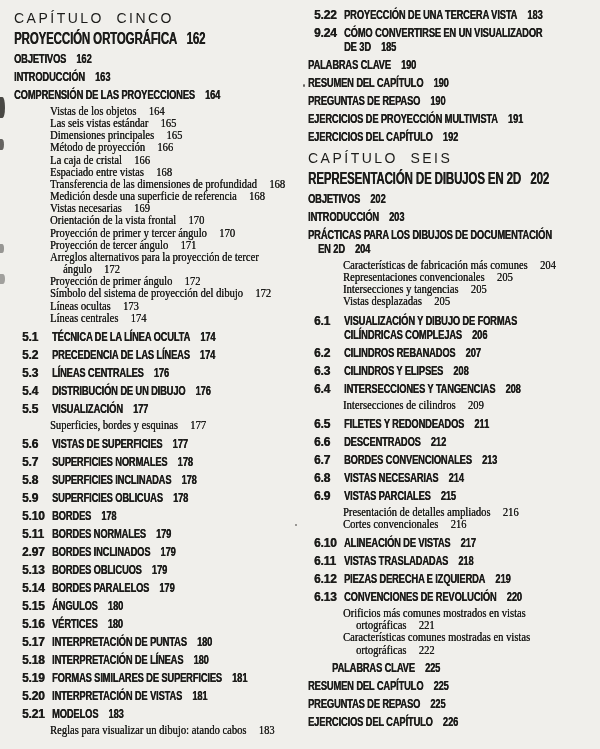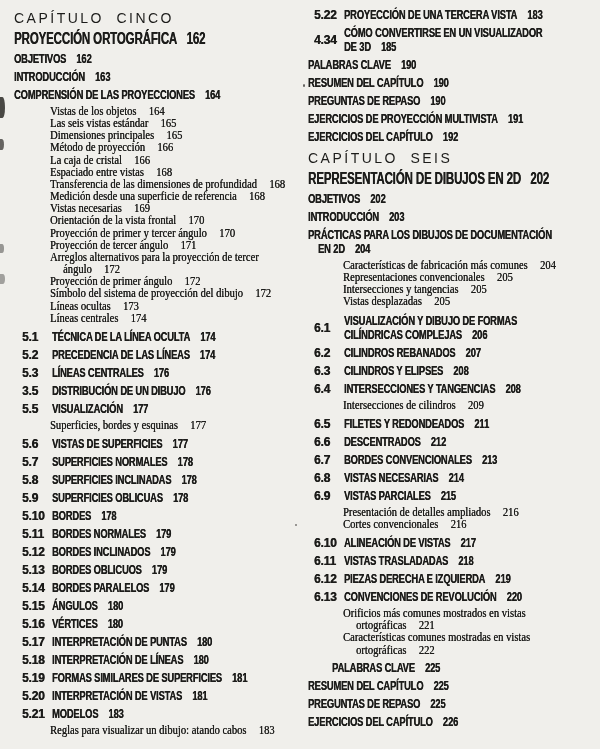--- a/index.html
+++ b/index.html
@@ -21,21 +21,21 @@
 
   .row { line-height:14px; white-space:nowrap; }
   .line { display:inline-block; white-space:nowrap; transform-origin:0 50%; vertical-align:top; line-height:inherit; }
 
   .bline { font-weight:700; font-size:12px; letter-spacing:-0.2px; transform:scaleX(0.78);
            text-shadow:0.3px 0 0 currentColor; }
   .heading .l2 { padding-left:10px; }
 
   .section { display:flex; }
   .left  .section { padding-left:8px;justify-content:flex-end; }
-  .right .section { padding-left:6px;align-items:center; }
+  .right .section { padding-left:6px; }
   .num { flex:none; width:30px; font-weight:700; font-size:12px; line-height:14px;
          letter-spacing:-0.2px; text-shadow:0.3px 0 0 currentColor; }
   .sec-body { flex:1; min-width:0; }
 
   .sub .row { line-height:12.15px; }
   .sline { font-family:"Liberation Serif","DejaVu Serif", serif; font-size:12px; transform:scaleX(0.88);
            text-shadow:0.2px 0 0 currentColor; }
   .left  .sub { margin-left:36px; }
   .right .sub { margin-left:35px; }
   .sub .l2 { padding-left:13px; }
@@ -236,21 +236,21 @@
     <span class="num">5.3</span>
     <div class="sec-body">
       <div class="row">
         <span class="line bline"><span>LÍNEAS CENTRALES</span><span class="pg">176</span></span>
       </div>
 
     </div>
   </div>
 
   <div class="entry section">
-    <span class="num">3.5</span>
+    <span class="num">5.4</span>
     <div class="sec-body">
       <div class="row">
         <span class="line bline"><span>DISTRIBUCIÓN DE UN DIBUJO</span><span class="pg">176</span></span>
       </div>
 
     </div>
   </div>
 
   <div class="entry section">
     <span class="num">5.5</span>
@@ -323,21 +323,21 @@
     <span class="num">5.11</span>
     <div class="sec-body">
       <div class="row">
         <span class="line bline"><span>BORDES NORMALES</span><span class="pg">179</span></span>
       </div>
 
     </div>
   </div>
 
   <div class="entry section">
-    <span class="num">5.12</span>
+    <span class="num">2.97</span>
     <div class="sec-body">
       <div class="row">
         <span class="line bline"><span>BORDES INCLINADOS</span><span class="pg">179</span></span>
       </div>
 
     </div>
   </div>
 
   <div class="entry section">
     <span class="num">5.13</span>
@@ -441,21 +441,21 @@
     <span class="num">5.22</span>
     <div class="sec-body">
       <div class="row">
         <span class="line bline"><span>PROYECCIÓN DE UNA TERCERA VISTA</span><span class="pg">183</span></span>
       </div>
 
     </div>
   </div>
 
   <div class="entry section">
-    <span class="num">4.34</span>
+    <span class="num">9.24</span>
     <div class="sec-body">
       <div class="row">
         <span class="line bline"><span>CÓMO CONVERTIRSE EN UN VISUALIZADOR</span></span>
       </div>
       <div class="row">
         <span class="line bline"><span>DE 3D</span><span class="pg">185</span></span>
       </div>
     </div>
   </div>
 

